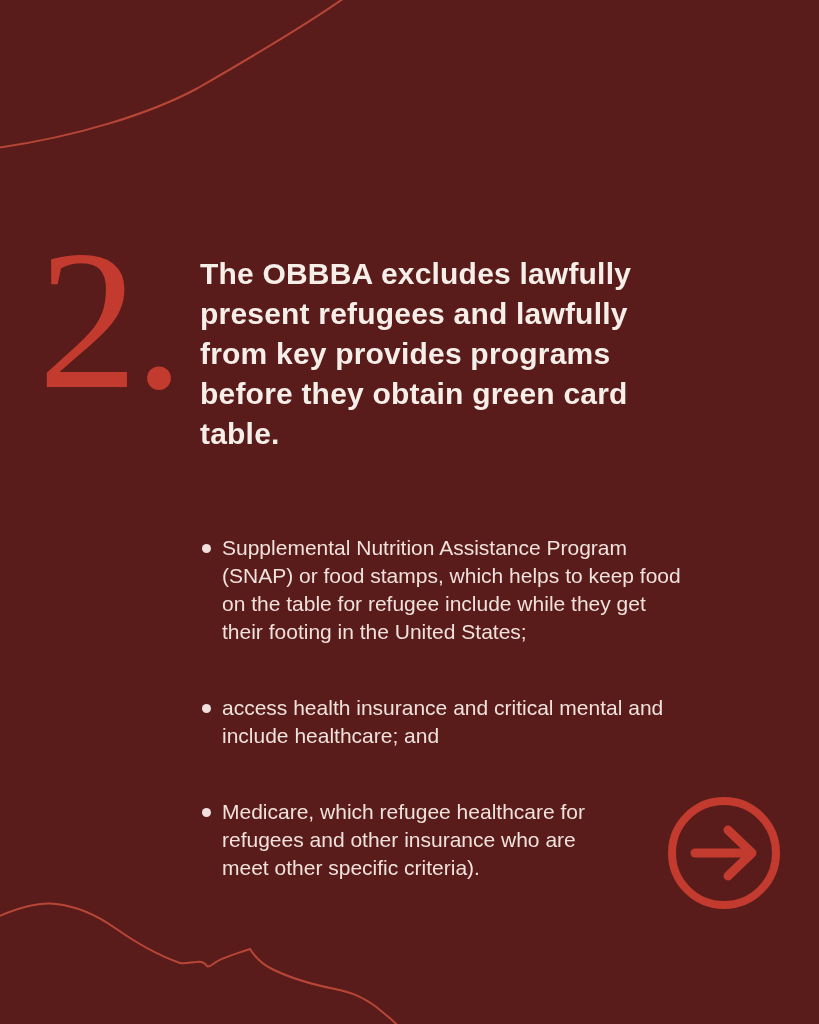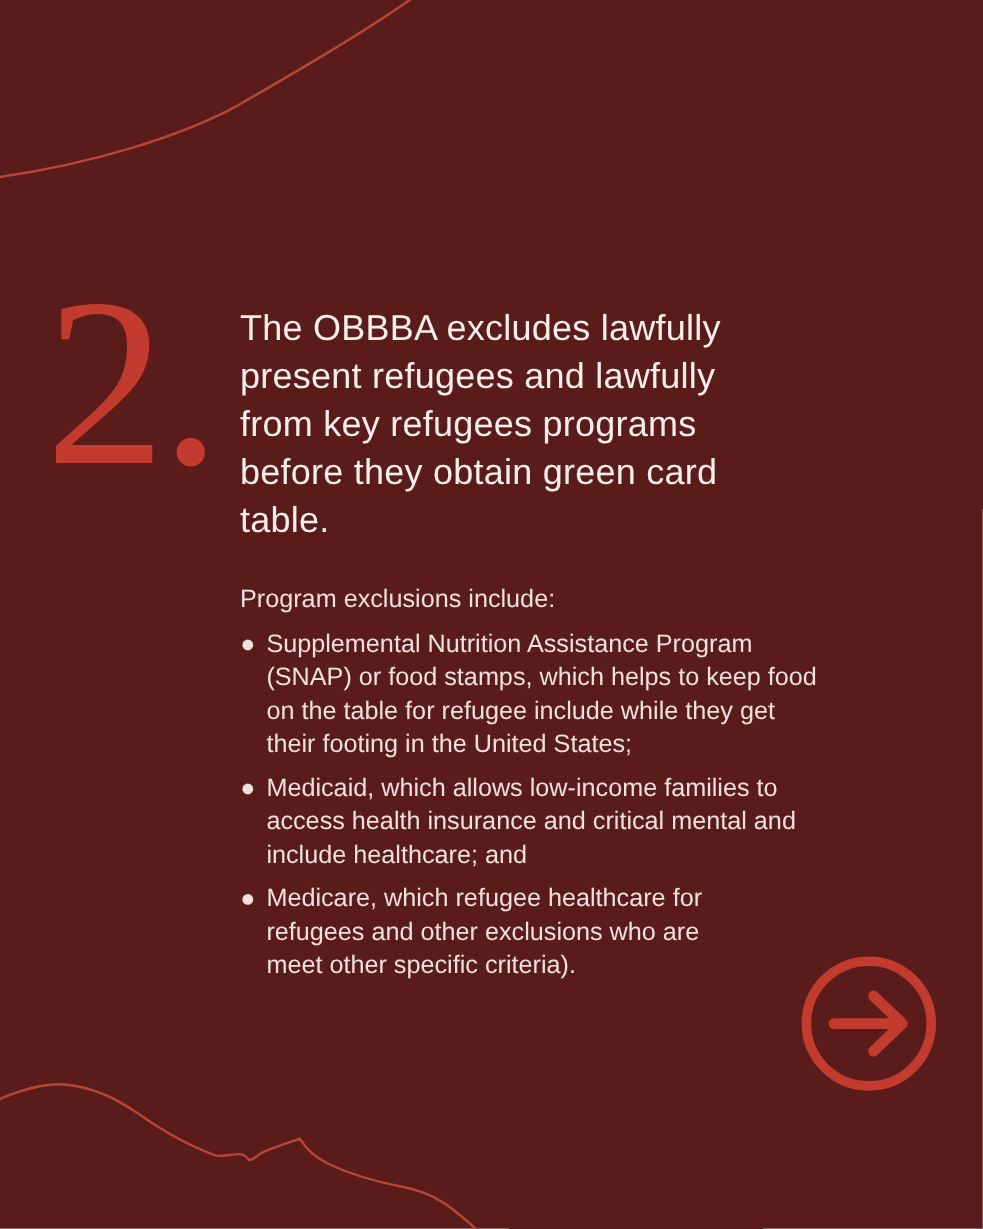--- a/index.html
+++ b/index.html
@@ -34,41 +34,42 @@
     letter-spacing: -4px;
   }
 
   .heading {
     position: absolute;
     left: 200px;
     top: 254px;
     width: 560px;
     color: #F6EEE8;
     font-size: 30px;
-    font-weight: 400;
+    font-weight: 700;
     line-height: 40px;
     letter-spacing: 0.2px;
   }
   .heading .hline { white-space: nowrap; }
 
   .body-block {
     position: absolute;
     left: 200px;
     top: 486px;
     width: 560px;
     color: #F0E1DC;
     font-size: 21px;
     line-height: 28px;
   }
   .intro { margin-bottom: 9px; }
 
   .bullet {
     position: relative;
     padding-left: 22px;
     margin-bottom: 8px;
+    margin-top: 48px;
   }
   .bullet-dot {
     position: absolute;
     left: 2px;
     top: 10px;
     width: 9px;
     height: 9px;
     border-radius: 50%;
     background: #F0E1DC;
   }
@@ -104,47 +105,45 @@
              C 290 978 310 984 335 989
              C 355 993 365 999 375 1006
              C 385 1014 393 1020 399 1027" fill="none" stroke="#C24B3B" stroke-width="2" opacity="0.9"></path>
   </svg>
 
   <div class="slide-number">2.</div>
 
   <h1 class="heading" style="margin:0;">
     <div class="hline">The OBBBA excludes lawfully</div>
     <div class="hline">present refugees and lawfully</div>
-    <div class="hline">from key refugees programs</div>
+    <div class="hline">from key provides programs</div>
     <div class="hline">before they obtain green card</div>
     <div class="hline">table.</div>
   </h1>
 
   <div class="body-block">
-    <div class="intro">Program exclusions include:</div>
 
     <div class="bullet">
       <span class="bullet-dot"></span>
       <div class="bline">Supplemental Nutrition Assistance Program</div>
       <div class="bline">(SNAP) or food stamps, which helps to keep food</div>
       <div class="bline">on the table for refugee include while they get</div>
       <div class="bline">their footing in the United States;</div>
     </div>
 
     <div class="bullet">
       <span class="bullet-dot"></span>
-      <div class="bline">Medicaid, which allows low-income families to</div>
       <div class="bline">access health insurance and critical mental and</div>
       <div class="bline">include healthcare; and</div>
     </div>
 
     <div class="bullet">
       <span class="bullet-dot"></span>
       <div class="bline">Medicare, which refugee healthcare for</div>
-      <div class="bline">refugees and other exclusions who are</div>
+      <div class="bline">refugees and other insurance who are</div>
       <div class="bline">meet other specific criteria).</div>
     </div>
   </div>
 
   <div class="next-button">
     <svg width="114" height="114" viewBox="0 0 114 114" aria-hidden="true">
       <circle cx="57" cy="57" r="52" fill="none" stroke="#C33B2E" stroke-width="8"></circle>
       <path d="M 28 57 H 82" fill="none" stroke="#C33B2E" stroke-width="9" stroke-linecap="round"></path>
       <path d="M 61 34 L 85 57 L 61 80" fill="none" stroke="#C33B2E" stroke-width="9" stroke-linecap="round" stroke-linejoin="round"></path>
     </svg>

